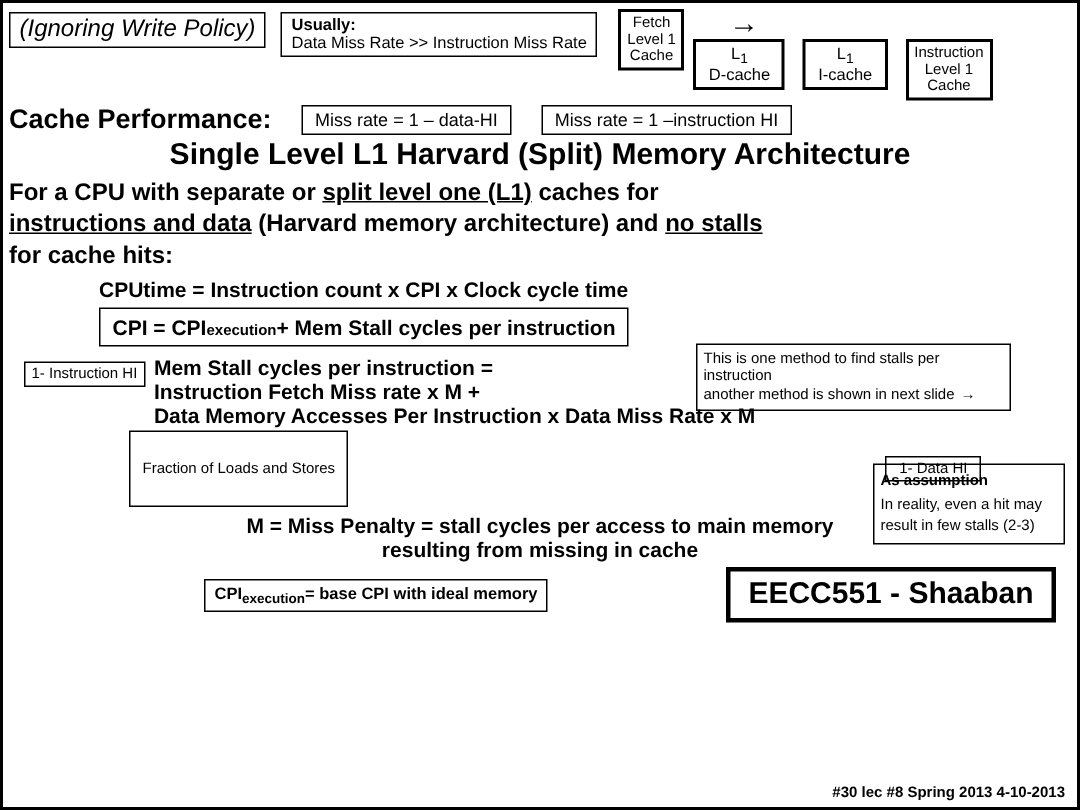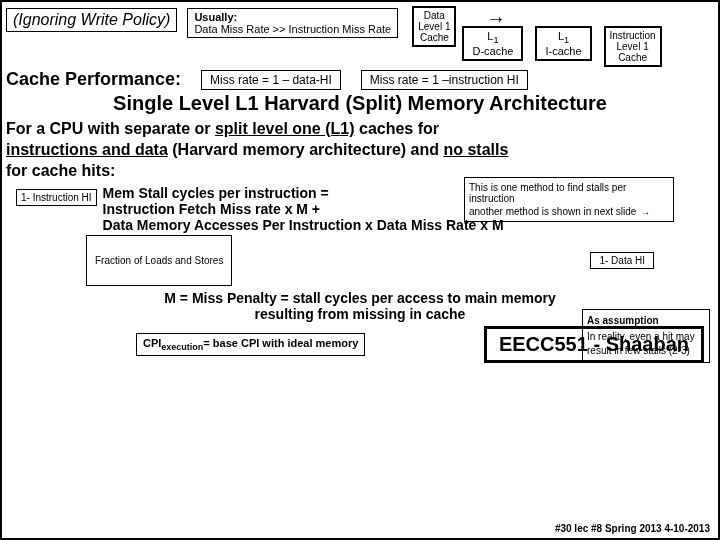--- a/index.html
+++ b/index.html
@@ -167,21 +167,21 @@
     <div class="ignoring-box">
       <span>(Ignoring Write Policy)</span>
     </div>
     <div class="usually-box">
       <div style="font-weight:bold;">Usually:</div>
       <div>Data Miss Rate &gt;&gt; Instruction Miss Rate</div>
     </div>
 
     <div class="cache-diagram">
       <div class="data-level1-box">
-        <div>Data</div>
+        <div>Fetch</div>
         <div>Level 1</div>
         <div>Cache</div>
       </div>
       <div style="display:flex; flex-direction:column; align-items:center; margin-right:6px;">
         <span style="font-size:20px; line-height:1;">→</span>
         <div class="l1-d-cache-box">
           <div>L<sub>1</sub></div>
           <div>D-cache</div>
         </div>
       </div>
@@ -221,21 +221,31 @@
       </div>
       <div>for cache hits:</div>
     </div>
 
     <div class="assumption-box">
       <div style="font-weight:bold; margin-bottom:2px;">As assumption</div>
       <div>In reality, even a hit may result in few stalls (2-3)</div>
     </div>
   </div>
 
-
+  <div class="cpu-time-row">
+    <div class="cpu-time-text">CPUtime  =  Instruction count x  CPI  x  Clock cycle time</div>
+  </div>
+
+  <div class="cpi-row-wrapper">
+    <div style="border:1px solid #000; padding:4px 8px; display:inline-flex; align-items:baseline; font-size:14px; font-weight:bold;">
+      <span>CPI  =   CPI</span>
+        <sub style="font-size:10px; font-weight:bold;">execution</sub>
+      <span>  +   Mem Stall cycles per instruction</span>
+    </div>
+  </div>
 
   <div style="position:relative; margin-bottom:2px;">
 
     <div style="position:absolute; right:40px; top:-8px; border:1px solid #000; padding:4px; font-size:10px; width:210px;">
       <div>This is one method to find stalls per instruction</div>
       <div style="display:flex; align-items:center; margin-top:2px;">
         <span>another method is shown in next slide</span>
         <span style="margin-left:4px;">→</span>
       </div>
     </div>

